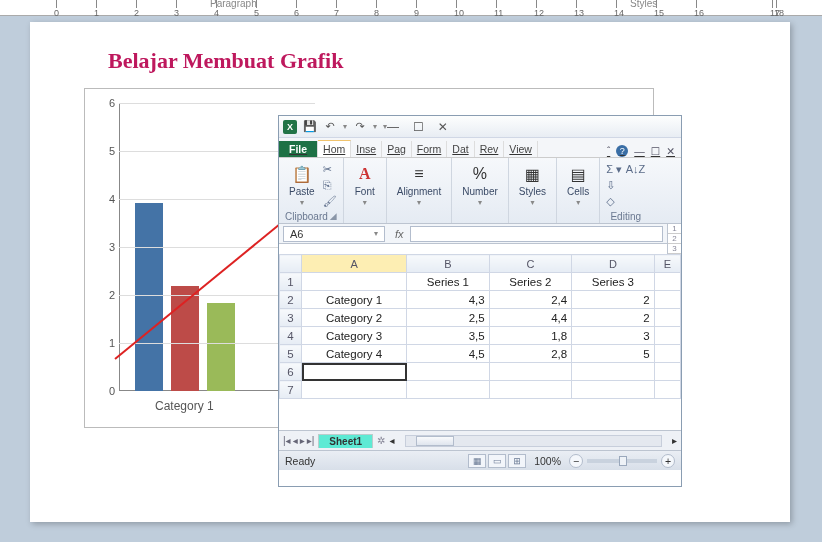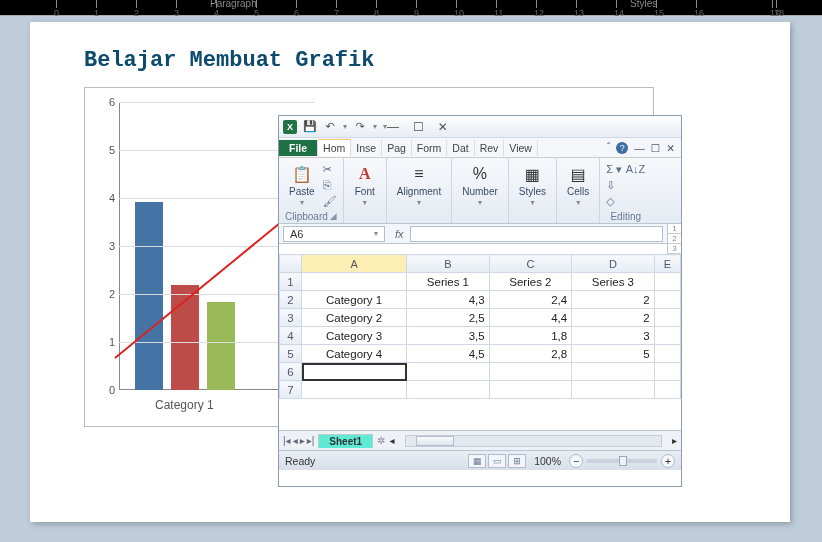--- a/index.html
+++ b/index.html
@@ -1,23 +1,23 @@
 <!DOCTYPE html>
 <html><head>
 <meta charset="utf-8">
 <style>
   * { box-sizing: border-box; margin: 0; padding: 0; }
   body { font-family: "Segoe UI", Tahoma, sans-serif; background: #bfcddb; font-size: 11px; color: #333; overflow: hidden; width: 822px; height: 542px; position: relative; }
-  .ruler-top { position: absolute; top: 0; left: 0; right: 0; height: 16px; background: #000000; border-bottom: 1px solid #aaa; font-size: 9px; color: #666; }
+  .ruler-top { position: absolute; top: 0; left: 0; right: 0; height: 16px; background: #ffffff; border-bottom: 1px solid #aaa; font-size: 9px; color: #666; }
   .ruler-top .tick { position: absolute; top: 4px; border-left: 1px solid #888; height: 4px; }
   .ruler-top .tick.major { height: 8px; top: 0; }
   .ruler-top .tick span { position: absolute; top: 8px; left: -3px; }
   .ribbon-label { position: absolute; top: -2px; font-size: 10px; color: #888; }
   .page { position: absolute; top: 22px; left: 30px; width: 760px; height: 500px; background: #fff; box-shadow: 2px 2px 6px rgba(0,0,0,.25); padding: 26px 54px; }
-  .doc-title { font-family: Liberation Mono, monospace; font-size: 22px; font-weight: bold; color: #0c4a6e; margin-bottom: 14px; }
+  .doc-title { font-family: Liberation Serif, serif; font-size: 22px; font-weight: bold; color: #be185d; margin-bottom: 14px; margin-left: 24px; }
   .chart-box { position: relative; border: 1px solid #bbb; width: 570px; height: 340px; }
   .chart-area { position: absolute; left: 10px; top: 10px; width: 230px; height: 320px; }
   .y-axis { position: absolute; left: 24px; top: 4px; bottom: 28px; width: 1px; background: #888; }
   .x-axis { position: absolute; left: 24px; right: 10px; bottom: 28px; height: 1px; background: #888; }
   .ytick { position: absolute; left: 8px; font-size: 11px; color: #555; text-align: right; width: 12px; }
   .grid { position: absolute; left: 24px; right: 10px; height: 1px; background: #ddd; }
   .bars { position: absolute; left: 40px; bottom: 28px; height: 263px; display: flex; gap: 8px; align-items: flex-end; }
   .bar { width: 28px; }
   .bar.s1 { background: #4473a6; }
   .bar.s2 { background: #bd4b48; }
@@ -27,21 +27,21 @@
 
   .excel { position: absolute; left: 278px; top: 115px; width: 404px; height: 372px; background: #fff; border: 1px solid #8a9db2; font-size: 11px; }
   .excel .titlebar { height: 22px; display: flex; align-items: center; padding: 0 4px; border-bottom: 1px solid #d0d7e5; background: linear-gradient(#fdfefe,#e8edf3); }
   .titlebar .qat { display: flex; align-items: center; gap: 6px; }
   .qat .xl { width: 14px; height: 14px; background: #217346; color: #fff; font-size: 9px; display: flex; align-items: center; justify-content: center; font-weight: bold; border-radius: 2px; }
   .qat .ico { width: 14px; height: 14px; display: flex; align-items: center; justify-content: center; color: #555; }
   .titlebar .wtitle { flex: 1; text-align: center; color: #555; font-size: 11px; }
   .titlebar .winbtns { display: flex; gap: 14px; color: #555; font-size: 12px; }
   .winbtns span { cursor: default; }
 
-  .tabs { height: 20px; display: flex; align-items: center; background: #f4f6f9; border-bottom: 1px solid #ccc; font-size: 10.5px; }
+  .tabs { height: 20px; display: flex; align-items: flex-end; background: #f4f6f9; border-bottom: 1px solid #ccc; font-size: 10.5px; text-decoration: underline; }
   .tab { padding: 2px 5px; border-right: 1px solid #ddd; display: flex; align-items: center; color: #444; }
   .tab.file { background: #1e7145; color: #fff; font-weight: bold; padding: 2px 10px; }
   .tab.active { background: #fff; border-top: 1px solid #f0c36d; }
   .tabs .help { margin-left: auto; display: flex; align-items: center; gap: 6px; padding-right: 6px; color: #556; }
   .help .circ { width: 12px; height: 12px; border-radius: 50%; background: #3a6ea5; color: #fff; font-size: 9px; display: flex; align-items: center; justify-content: center; }
 
   .ribbon { height: 66px; display: flex; border-bottom: 1px solid #bcc4d0; background: linear-gradient(#f6f8fb,#e5ebf3); }
   .rgroup { border-right: 1px solid #cfd6e0; padding: 3px 6px 0 6px; display: flex; flex-direction: column; align-items: center; position: relative; }
   .rgroup .body { flex: 1; display: flex; align-items: flex-start; gap: 4px; }
   .rgroup .glabel { font-size: 10px; color: #6a7890; height: 14px; display: flex; align-items: center; gap: 2px; }

